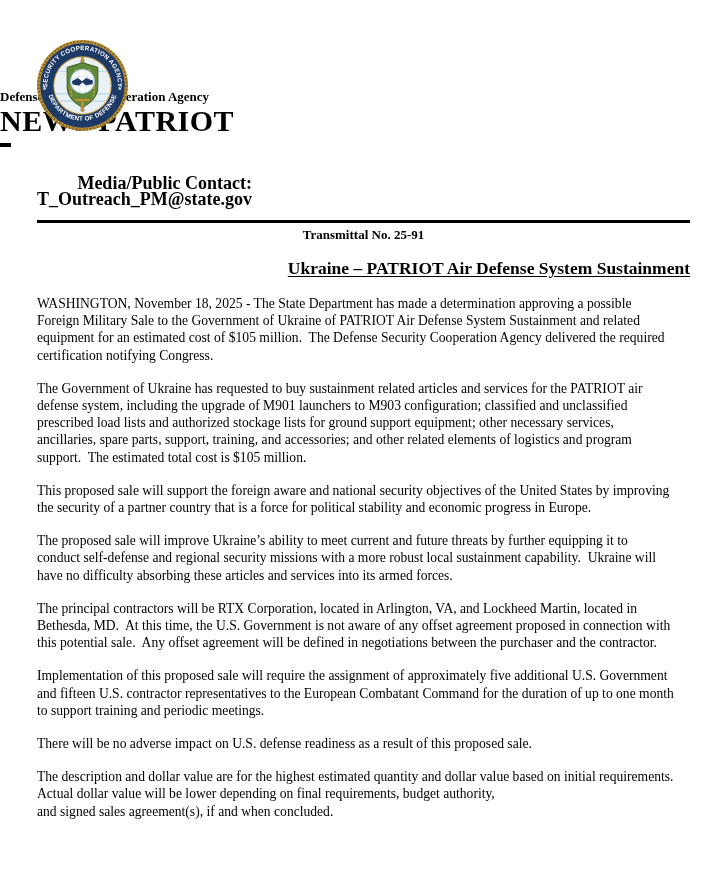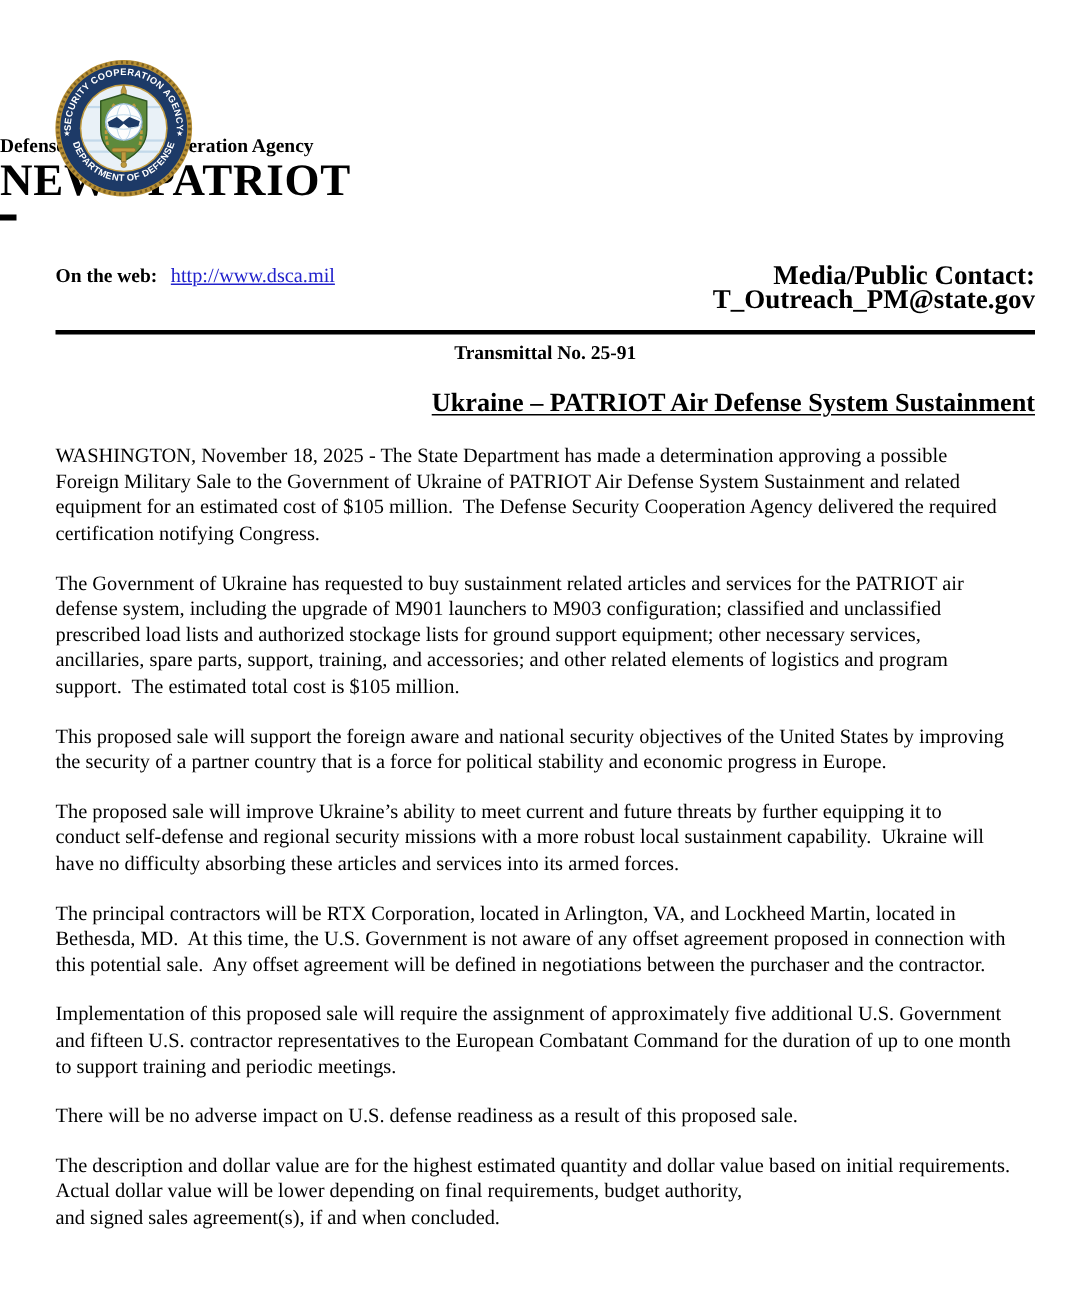--- a/index.html
+++ b/index.html
@@ -69,23 +69,20 @@
   </svg>
 
   <div class="masthead">
     <div class="agency-line">Defense Security Cooperation Agency</div>
     <div class="news-release">NEWS PATRIOT</div>
   </div>
 
   <div class="content">
 
     <div class="info-row">
-      <div class="web-line">
-        <span class="web-label">On the web:</span><a class="web-link">http://www.dsca.mil</a>
-      </div>
       <div class="media-block">
         <div>Media/Public Contact:</div>
         <div>T_Outreach_PM@state.gov</div>
       </div>
     </div>
 
     <div class="rule"></div>
 
     <div class="transmittal">Transmittal No. 25-91</div>
 

